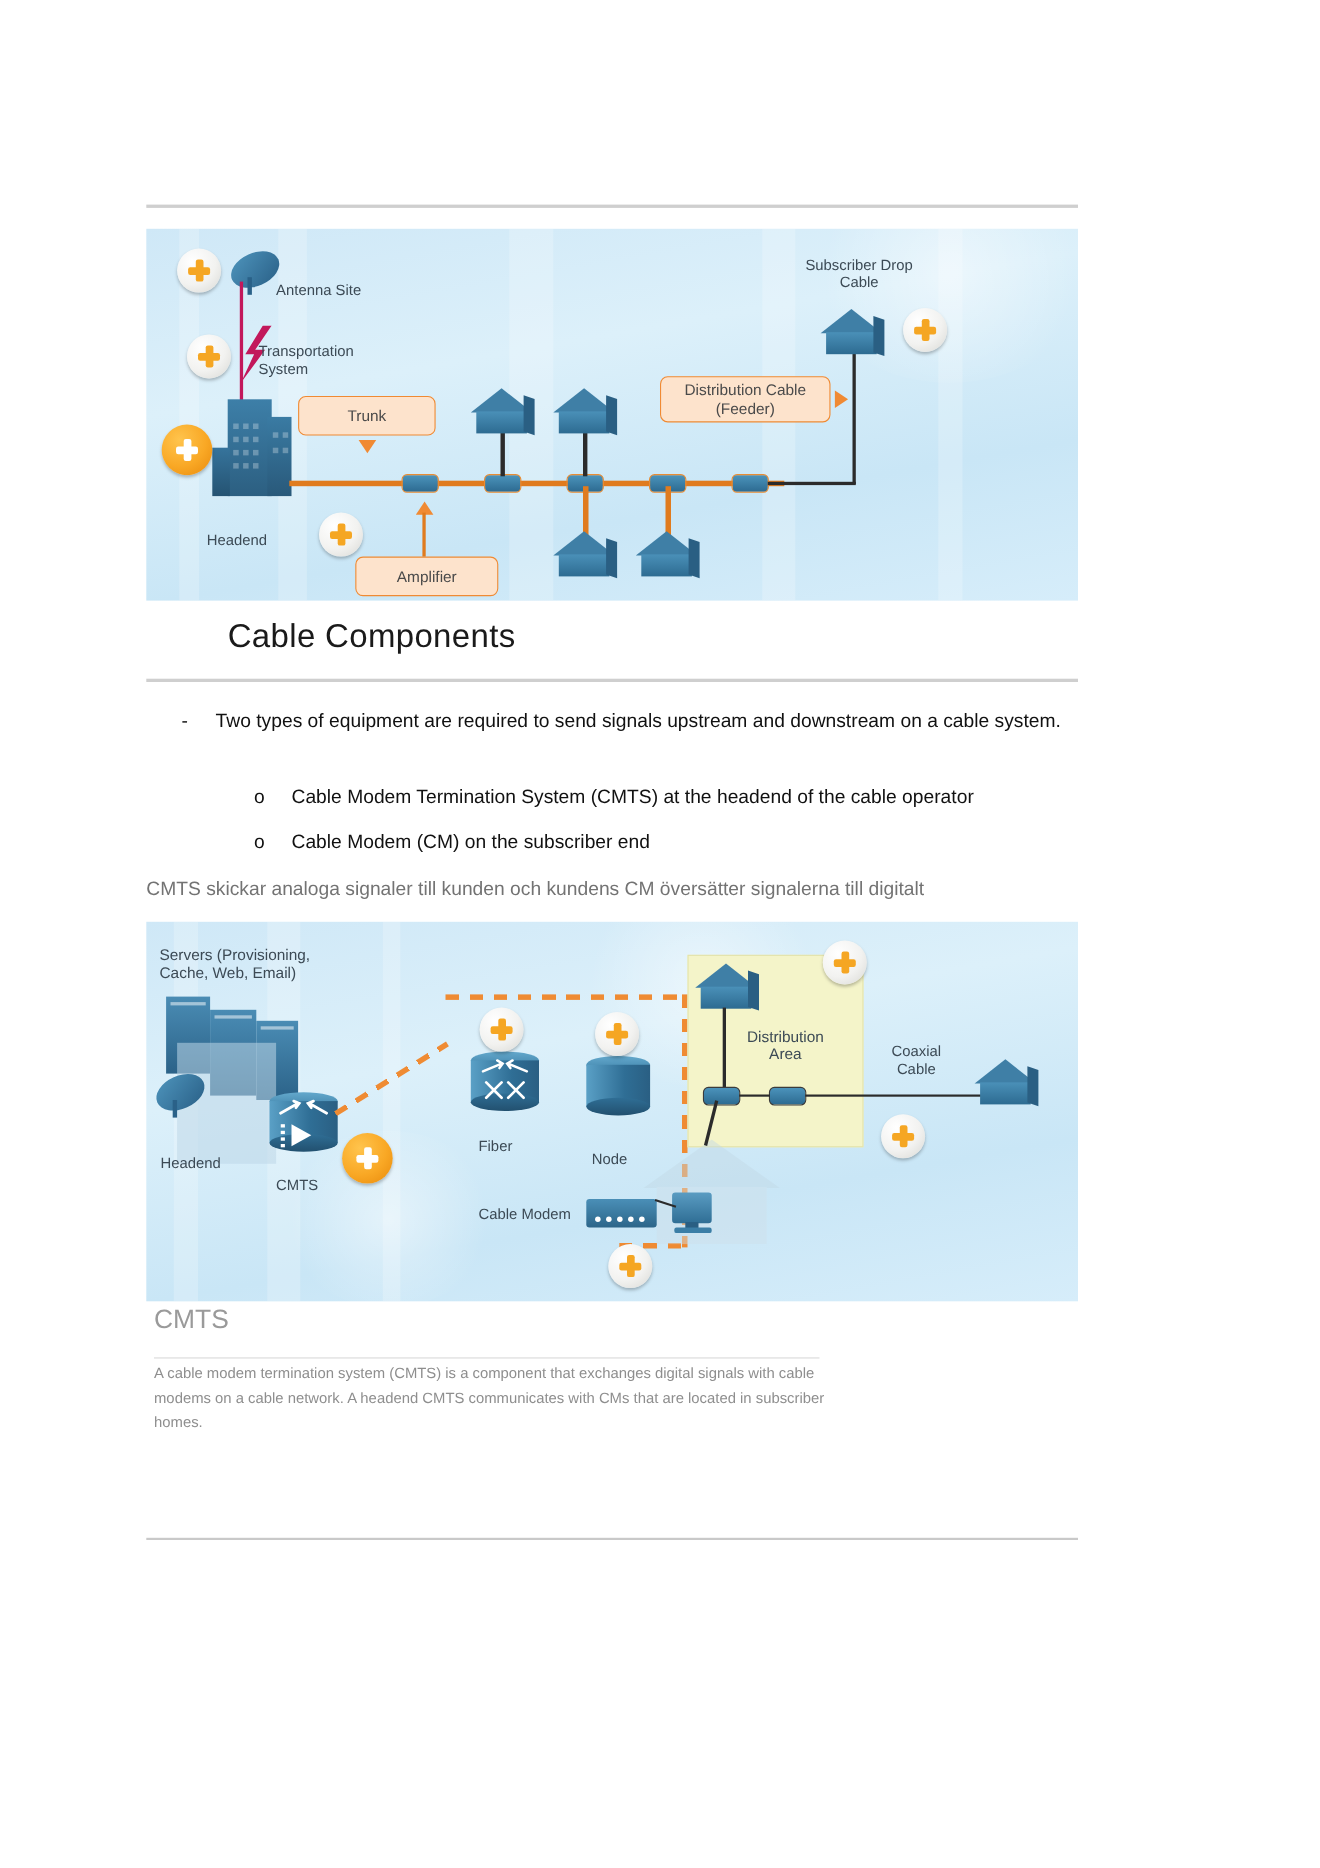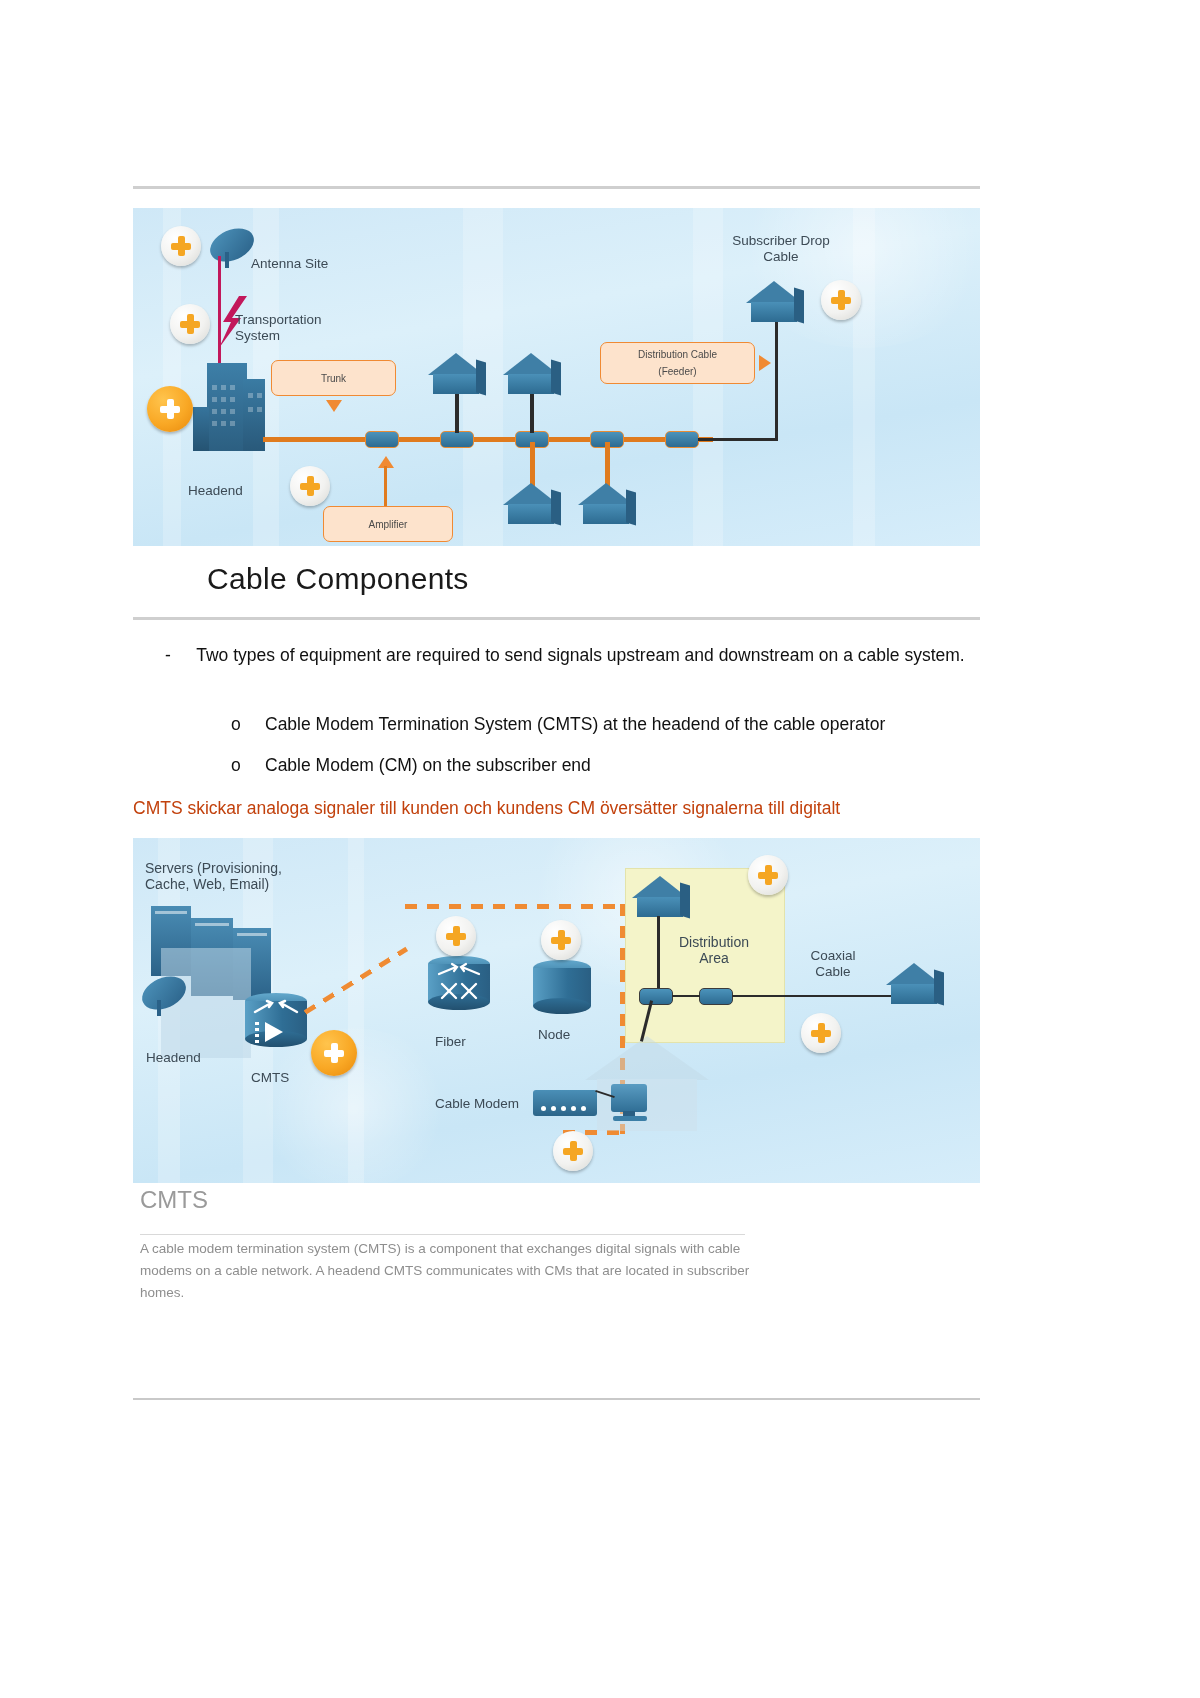--- a/index.html
+++ b/index.html
@@ -34,39 +34,38 @@
     background: #cfcfcf;
     left: 133px;
     width: 847px;
   }
 
   
   .body-text {
     position: absolute;
     font-size: 17.5px;
     line-height: 30px;
-    color: #c2410c;
+    color: #737373;
   }
   .dash-item {
     position: absolute;
     left: 165px;
     width: 800px;
     font-size: 17.5px;
     line-height: 30px;
     color: #111;
   }
   .dash-item .marker {
     position: absolute;
     left: 0px;
     top: 0;
   }
   .dash-item .txt {
     display: block;
     margin-left: 31px;
-    text-align: center;
   }
   .sub-item {
     position: absolute;
     left: 231px;
     width: 740px;
     font-size: 17.5px;
     line-height: 28px;
     color: #111;
   }
   .sub-item .marker { position: absolute; left: 0; top: 0; }
@@ -97,21 +96,21 @@
     line-height: 16px;
     white-space: pre-line;
     font-family: "Liberation Sans", sans-serif;
   }
   .callout {
     position: absolute;
     background: #fde3cc;
     border: 1.6px solid #f08a33;
     border-radius: 7px;
     color: #4a4a4a;
-    font-size: 10px;
+    font-size: 14px;
     line-height: 17px;
     text-align: center;
     display: flex;
     align-items: center;
     justify-content: center;
     white-space: pre-line;
   }
   .plusbadge {
     position: absolute;
     width: 40px; height: 40px;
@@ -513,21 +512,21 @@
       <path d="M6 22 L20 36 M40 22 L26 36" stroke="#fff" stroke-width="2.4" fill="none" stroke-linecap="round"></path>
       <path d="M6 36 L20 22 M40 36 L26 22" stroke="#fff" stroke-width="2.4" fill="none" stroke-linecap="round"></path>
     </svg>
     <div class="lbl" style="left:302px; top:196px;">Fiber</div>
 
     <div class="cyl" style="left:400px; top:122px; width:58px; height:54px;">
       <div class="top"></div>
         <div class="mid"></div>
         <div class="bot"></div>
     </div>
-    <div class="lbl" style="left:405px; top:189px;">Node</div>
+    <div class="lbl" style="left:405px; top:208px;">Node</div>
 
     <div class="distarea" style="left:492px; top:30px; width:160px; height:175px;"></div>
     <div class="lbl" style="left:533px; top:96px; text-align:center; width:96px; font-size:14px;">Distribution
 Area</div>
 
     <div class="house" style="left:499px; top:38px; width:58px; height:42px;">
       <div class="roof"></div>
         <div class="body"></div>
         <div class="side"></div>
     </div>

